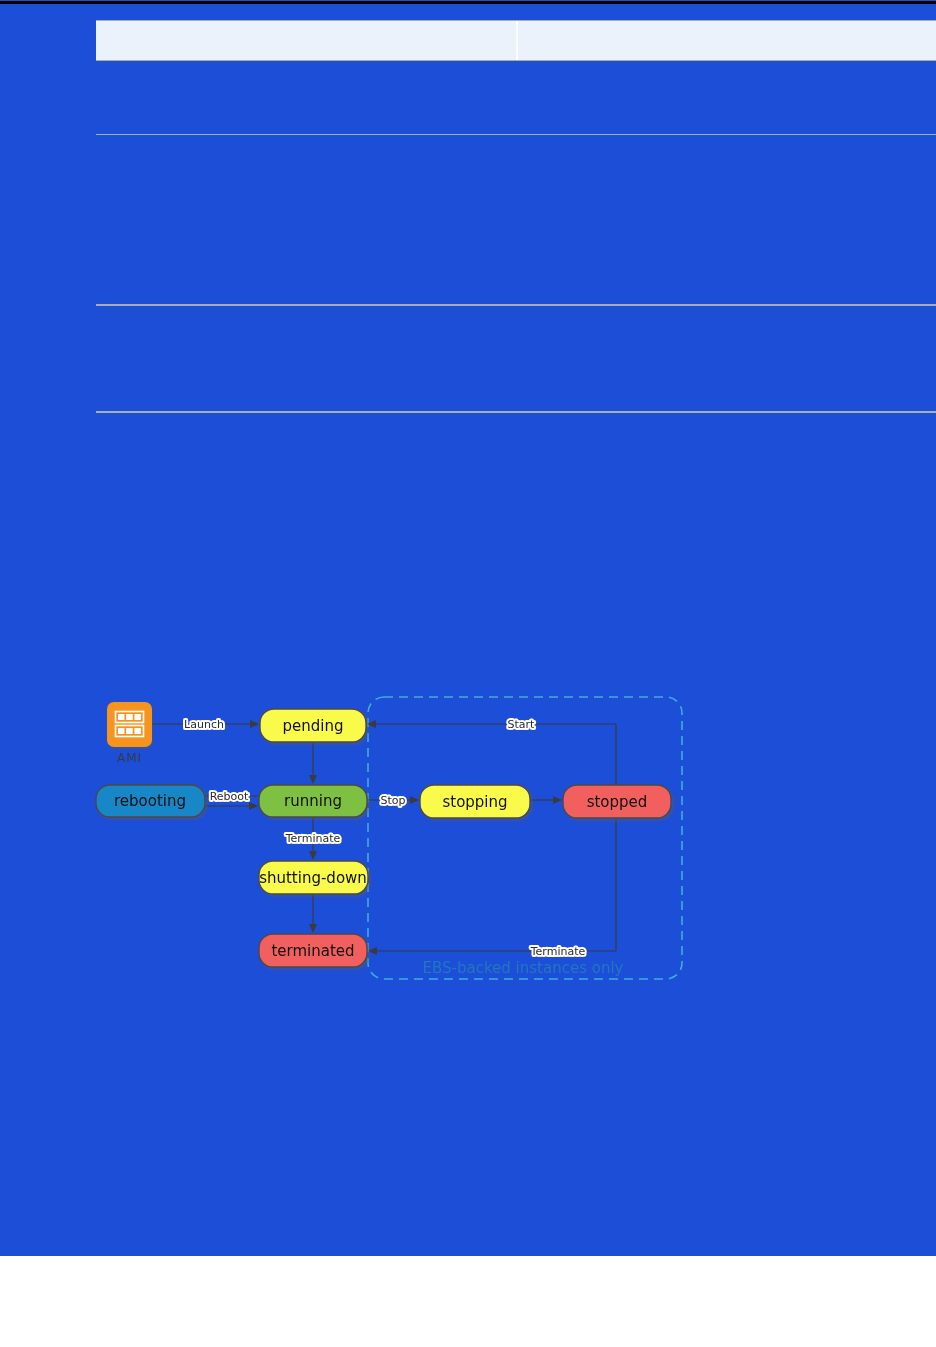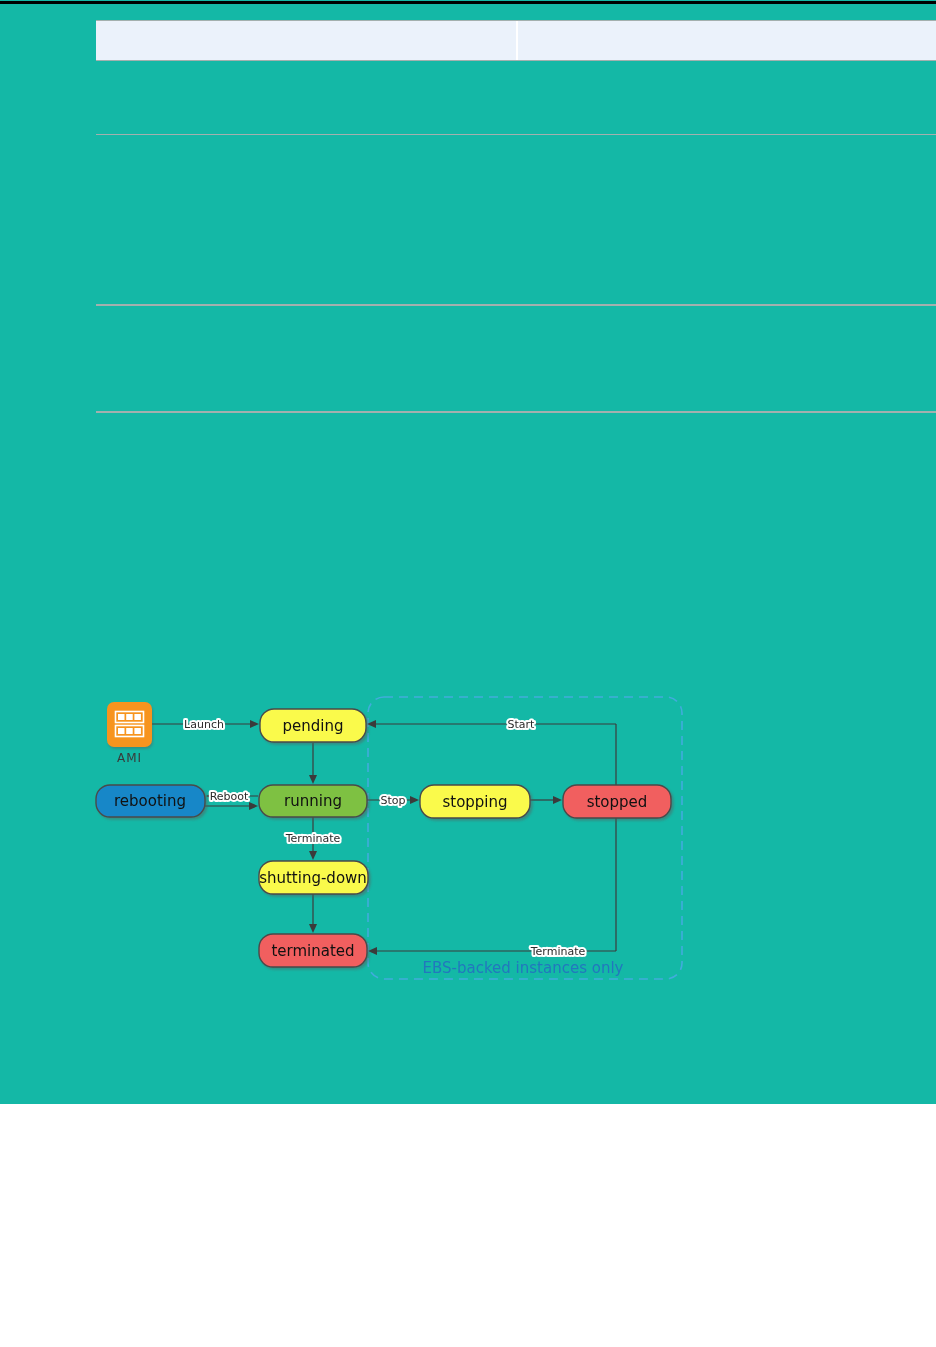--- a/index.html
+++ b/index.html
@@ -1,17 +1,17 @@
 <!DOCTYPE html>
 <html><head>
 <meta charset="utf-8">
 <style>
   html,body{margin:0;padding:0;background:#fff;}
   .page{
-    position:relative;width:936px;height:1104px;background:#14b8a6;overflow:hidden;
+    position:relative;width:936px;height:1256px;background:#1d4ed8;overflow:hidden;
     font-family:"DejaVu Sans","Liberation Sans",sans-serif;
   }
   .rule{position:absolute;left:0;width:100%;height:3px;background:#000;}
   .rule.top{top:1px;}
   .rule.bottom{top:1340px;}
 
   
   .doc-table{position:absolute;left:96px;top:20px;right:0;border-top:1px solid #A3B0AE;}
   .thead{position:relative;height:39px;background:#EBF2FB;border-bottom:1px solid #A3B0AE;display:flex;}
   .th{height:100%;}

